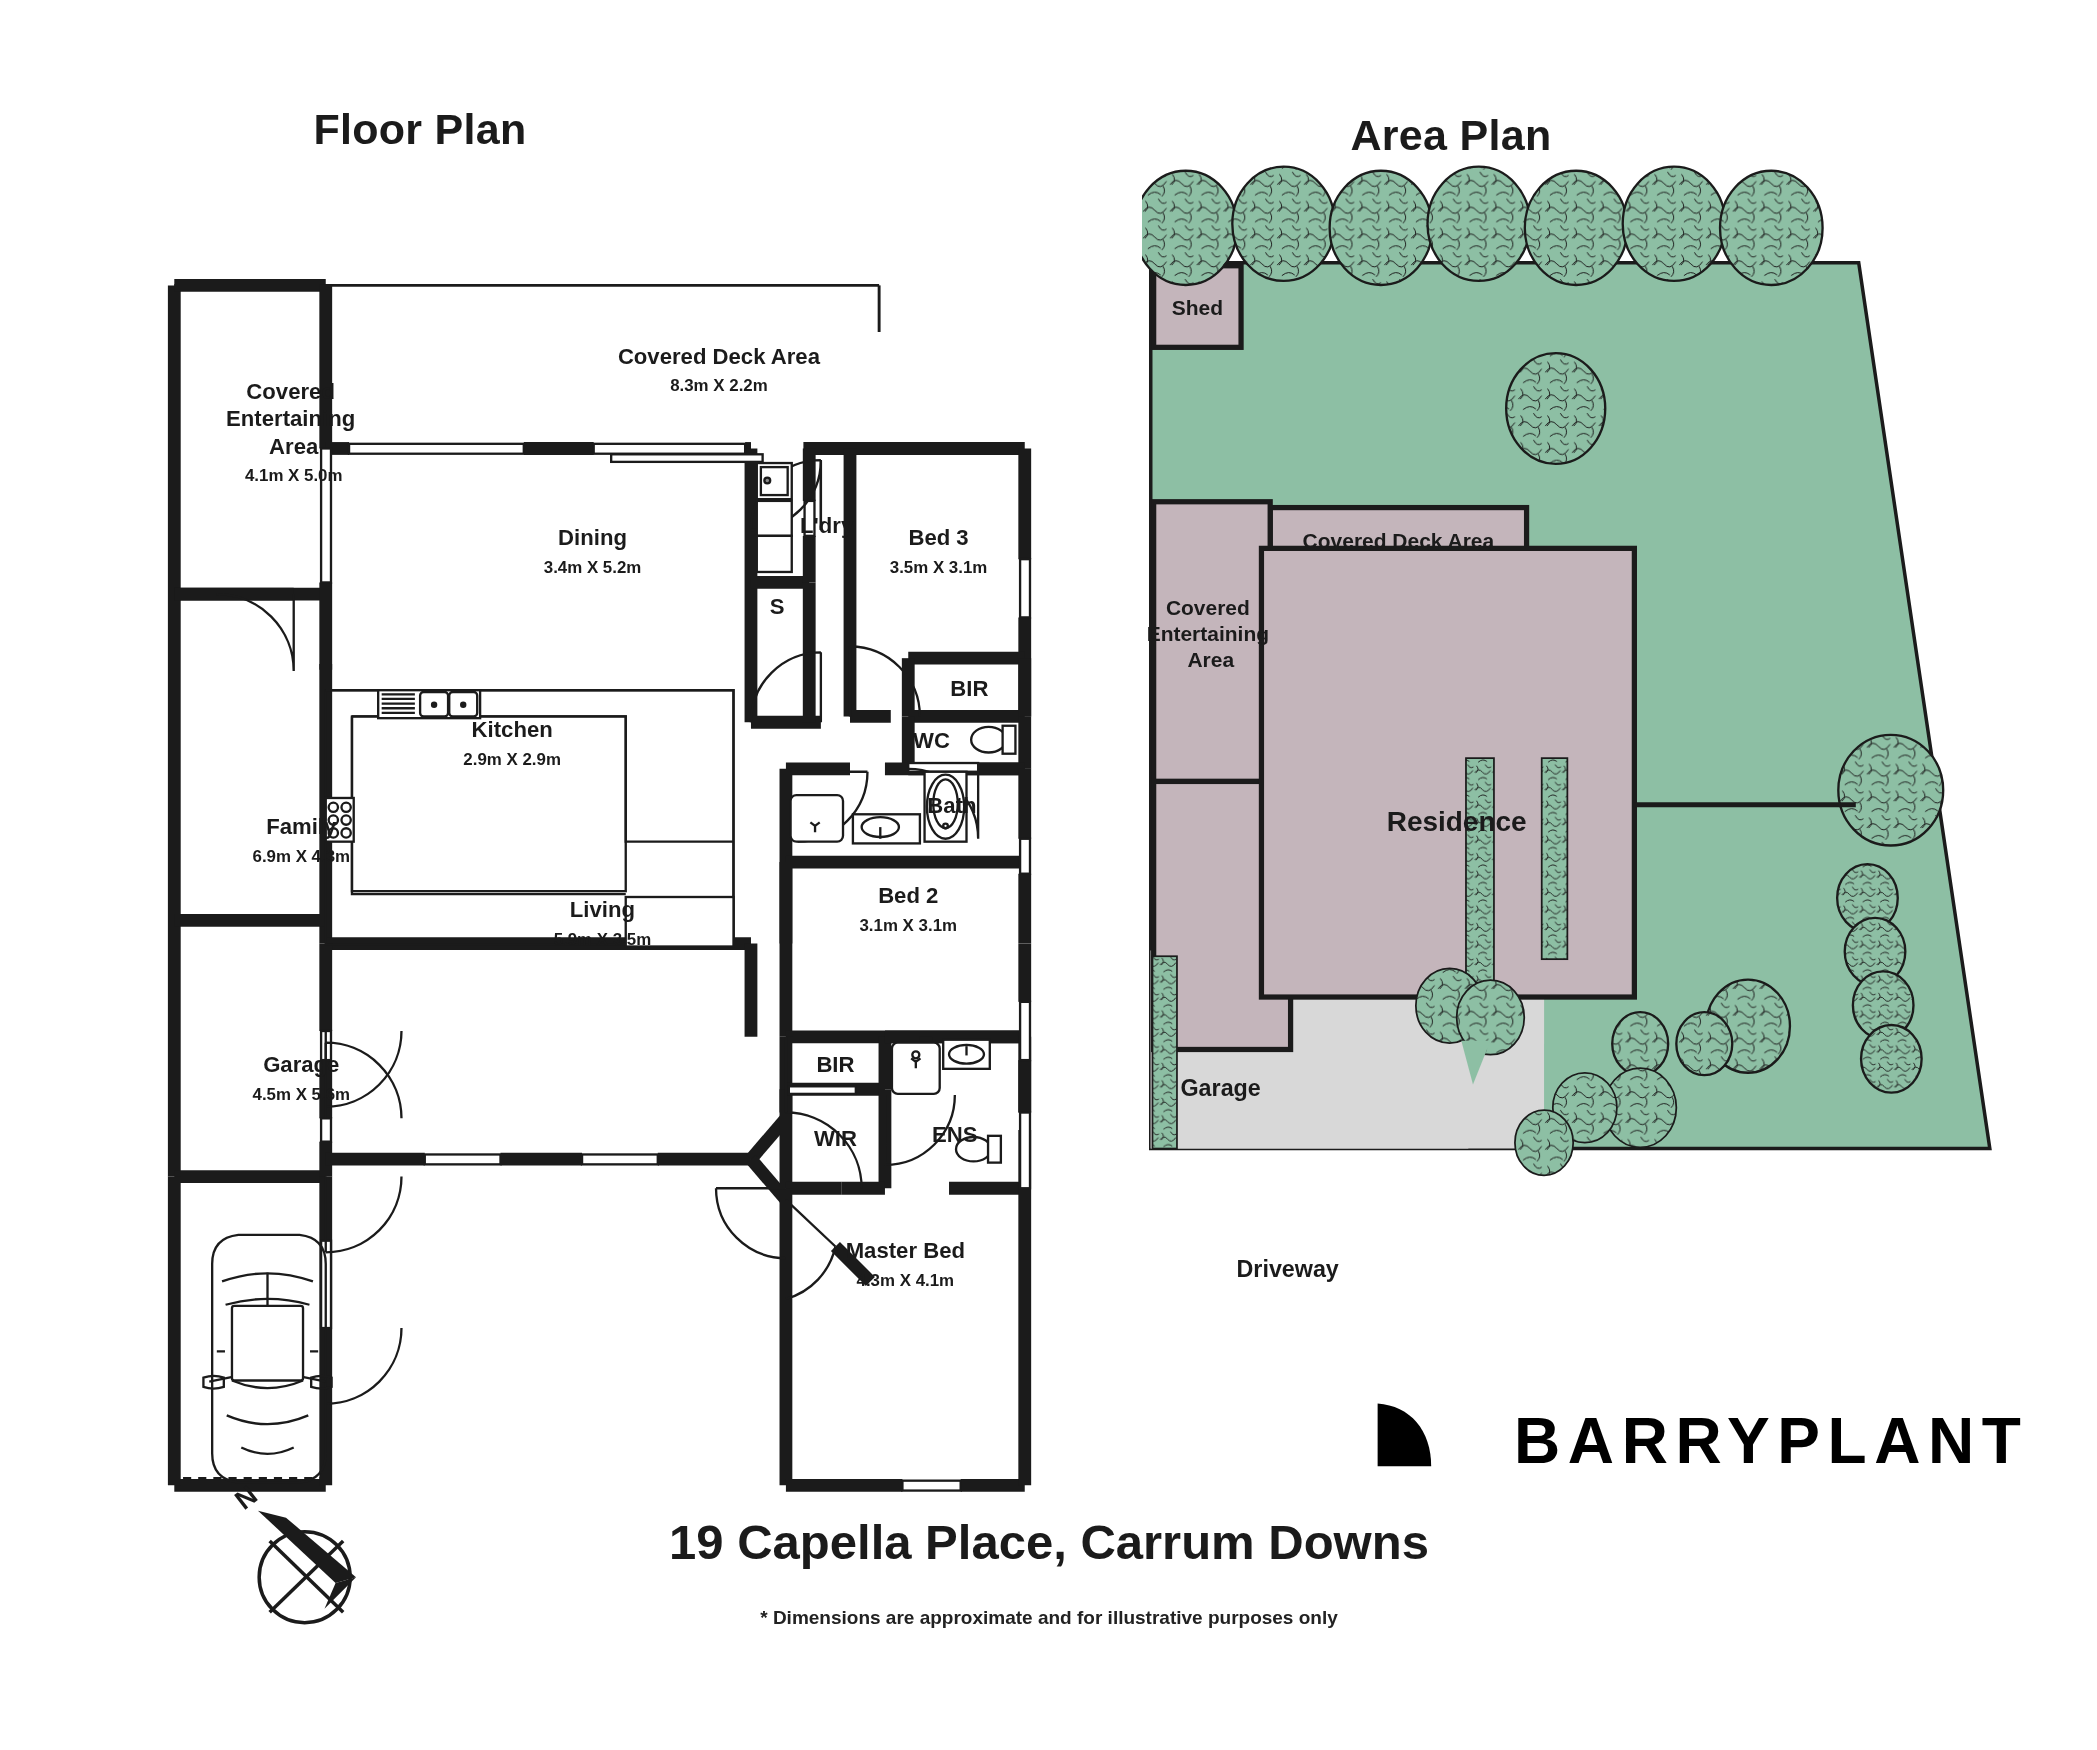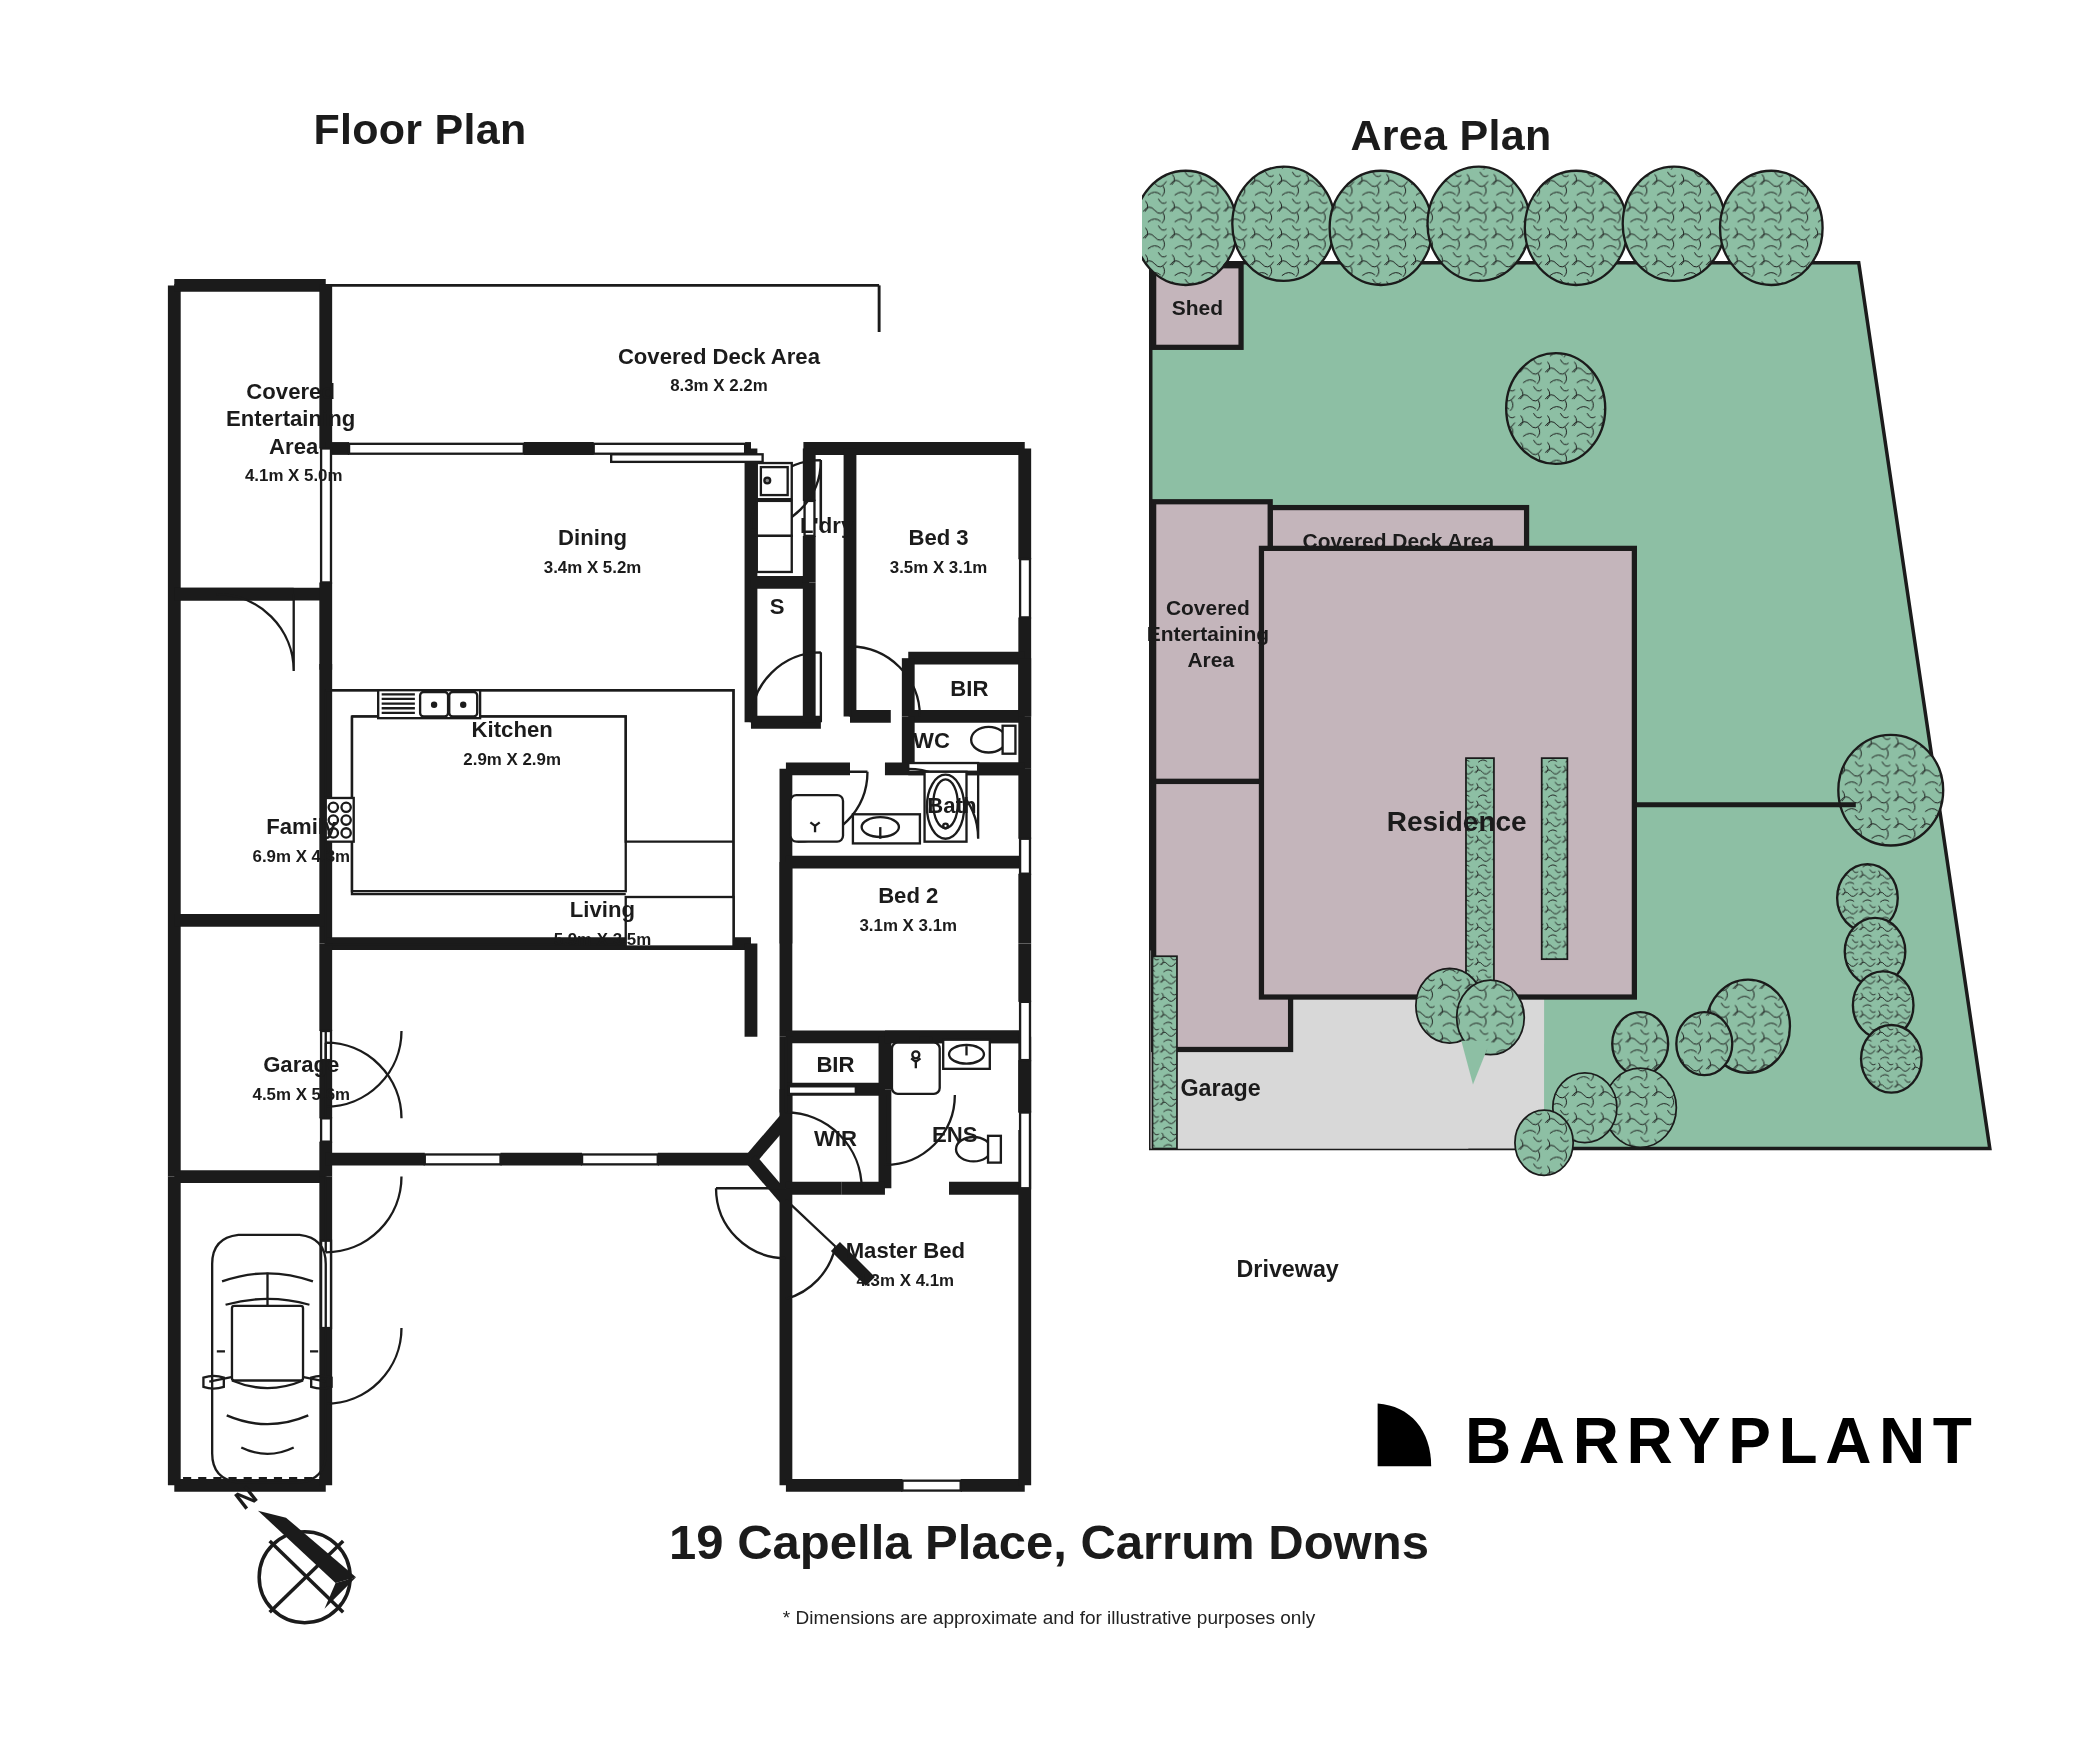--- a/index.html
+++ b/index.html
@@ -6,22 +6,22 @@
   body{width:2097px;height:1750px;position:relative;overflow:hidden;
        font-family:"Liberation Sans", sans-serif; color:#1b1b1b;}
   .stage{position:absolute;left:0;top:0;width:2097px;height:1750px;}
   svg{display:block;}
   .hdr{position:absolute;font-size:43px;font-weight:600;letter-spacing:0.3px;color:#1b1b1b;margin-left:12px;}
   #floor-plan-heading{left:408px;top:105px;transform:translateX(-50%);}
   #site-plan-heading{left:1439px;top:111px;transform:translateX(-50%);}
   #address-title{position:absolute;left:1049px;top:1514px;transform:translateX(-50%);
        font-size:49px;font-weight:600;white-space:nowrap;}
   #disclaimer{position:absolute;left:1049px;top:1607px;transform:translateX(-50%);
-       font-size:19px;font-weight:400;white-space:nowrap;color:#222;}
-  #brand-wordmark{position:absolute;left:1465px;top:1404px;font-size:64px;font-weight:700;
+       font-size:19px;font-weight:700;white-space:nowrap;color:#222;}
+  #brand-wordmark{position:absolute;left:1514px;top:1404px;font-size:64px;font-weight:700;
        letter-spacing:7.6px;color:#000;white-space:nowrap;}
 </style>
 </head>
 <body>
 
 <div class="stage">
 
   <div class="hdr" id="floor-plan-heading">Floor Plan</div>
   <div class="hdr" id="site-plan-heading">Area Plan</div>
 

